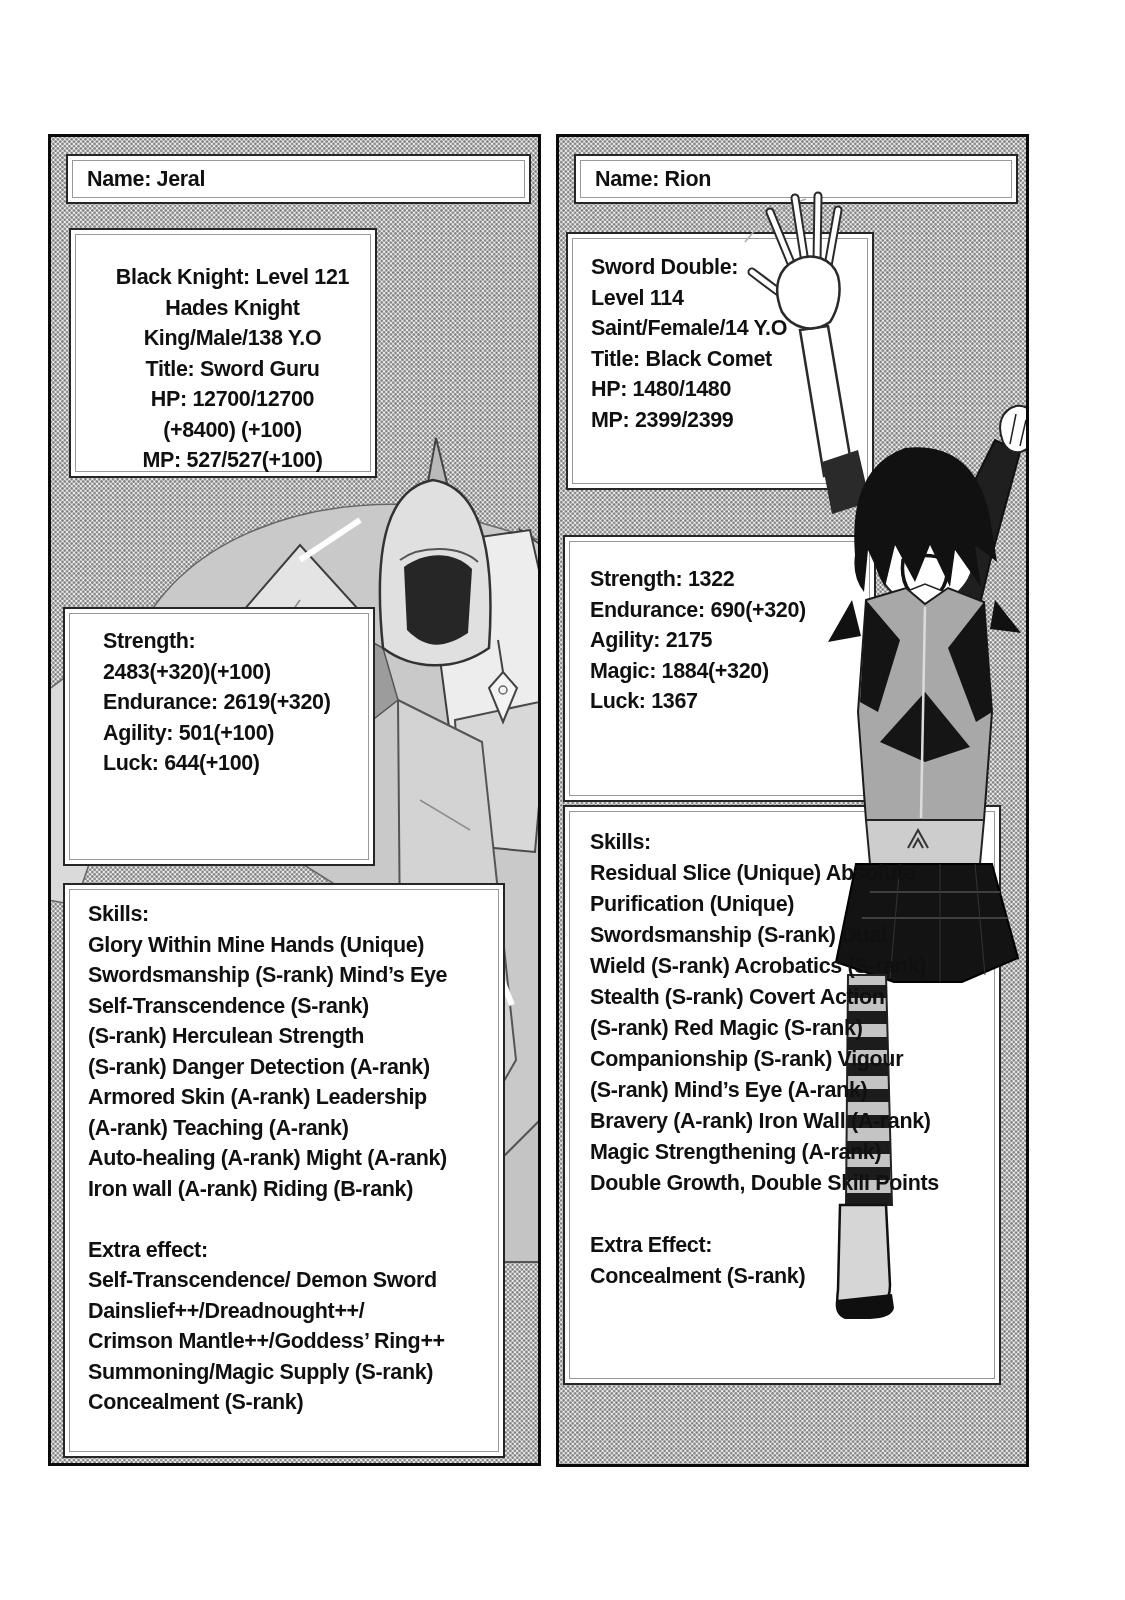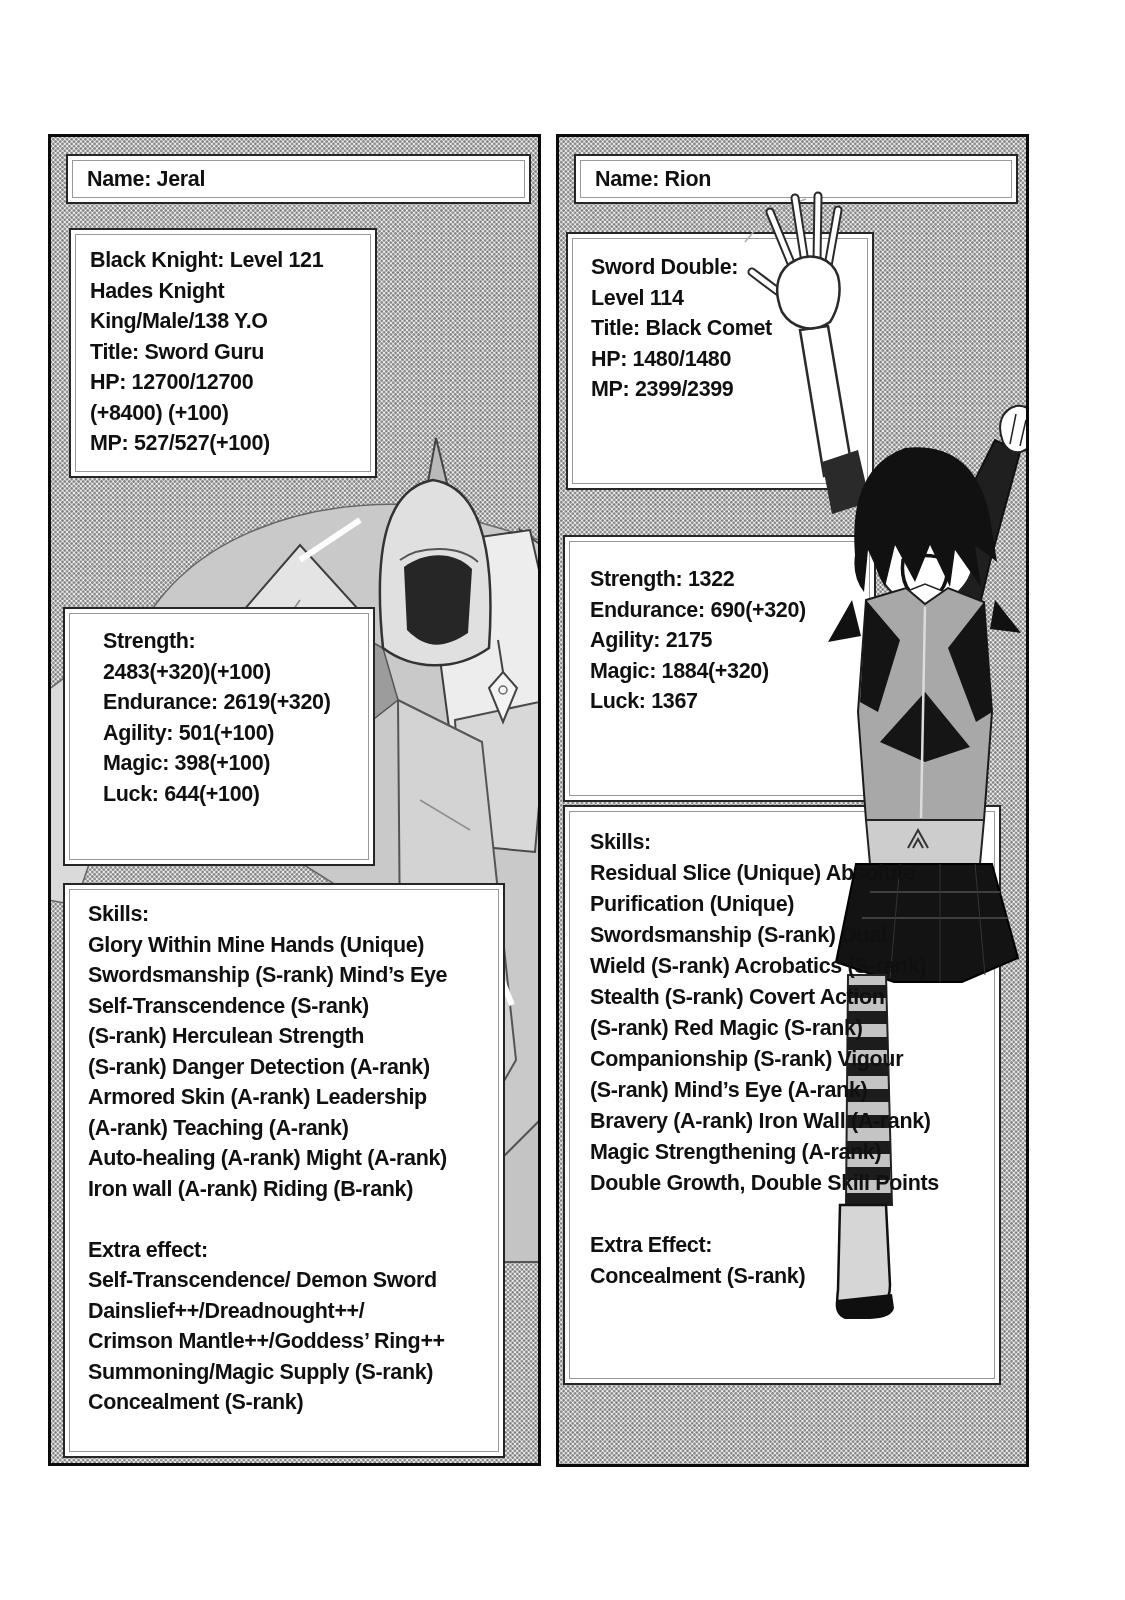--- a/index.html
+++ b/index.html
@@ -16,21 +16,21 @@
        box-shadow:inset 0 0 0 4px #ffffff, inset 0 0 0 5px #989898;}
   .box-text{position:absolute;inset:0;z-index:3;box-sizing:border-box;overflow:hidden;}
   .txt{font-weight:bold;color:#101010;font-size:21.5px;letter-spacing:-0.35px;}
   .line{height:30.5px;line-height:30.5px;white-space:nowrap;font-weight:bold;color:#101010;
         font-size:21.5px;letter-spacing:-0.35px;}
   .lines-wide .line{height:31px;line-height:31px;}
   .namebox .box-text{display:flex;align-items:center;padding-left:19px;}
   
   #jeral-name{left:15px;top:17px;width:465px;height:50px;}
   #jeral-info{left:18px;top:91px;width:308px;height:250px;}
-  #jeral-info .box-text{padding:15px 0 0 19px;}
+  #jeral-info .box-text{padding:32px 0 0 19px;text-align:center;}
   #jeral-stats{left:12px;top:470px;width:312px;height:259px;}
   #jeral-stats .box-text{padding:17px 0 0 38px;}
   #jeral-skills{left:12px;top:746px;width:442px;height:575px;}
   #jeral-skills .box-text{padding:14px 0 0 23px;}
   
   #rion-name{left:15px;top:17px;width:444px;height:50px;}
   #rion-info{left:7px;top:95px;width:308px;height:258px;}
   #rion-info .box-text{padding:18px 0 0 23px;}
   #rion-stats{left:4px;top:398px;width:313px;height:267px;}
   #rion-stats .box-text{padding:27px 0 0 25px;}
@@ -87,21 +87,20 @@
           <div class="line">MP: 527/527(+100)</div>
         </div>
     </div>
 
     <div class="box" id="jeral-stats">
       <div class="box-text">
           <div class="line">Strength:</div>
           <div class="line">2483(+320)(+100)</div>
           <div class="line">Endurance: 2619(+320)</div>
           <div class="line">Agility: 501(+100)</div>
-          <div class="line">Magic: 398(+100)</div>
           <div class="line">Luck: 644(+100)</div>
         </div>
     </div>
 
     <div class="box" id="jeral-skills">
       <div class="box-text">
           <div class="line">Skills:</div>
           <div class="line">Glory Within Mine Hands (Unique)</div>
           <div class="line">Swordsmanship (S-rank) Mind’s Eye</div>
           <div class="line">Self-Transcendence (S-rank)</div>
@@ -127,20 +126,21 @@
     <div class="box namebox" id="rion-name">
       <div class="box-text">
           <span class="txt">Name: Rion</span>
         </div>
     </div>
 
     <div class="box" id="rion-info">
       <div class="box-text">
           <div class="line">Sword Double:</div>
           <div class="line">Level 114</div>
+          <div class="line">Saint/Female/14 Y.O</div>
           <div class="line">Title: Black Comet</div>
           <div class="line">HP: 1480/1480</div>
           <div class="line">MP: 2399/2399</div>
         </div>
     </div>
 
     <div class="box" id="rion-stats">
       <div class="box-text">
           <div class="line">Strength: 1322</div>
           <div class="line">Endurance: 690(+320)</div>

